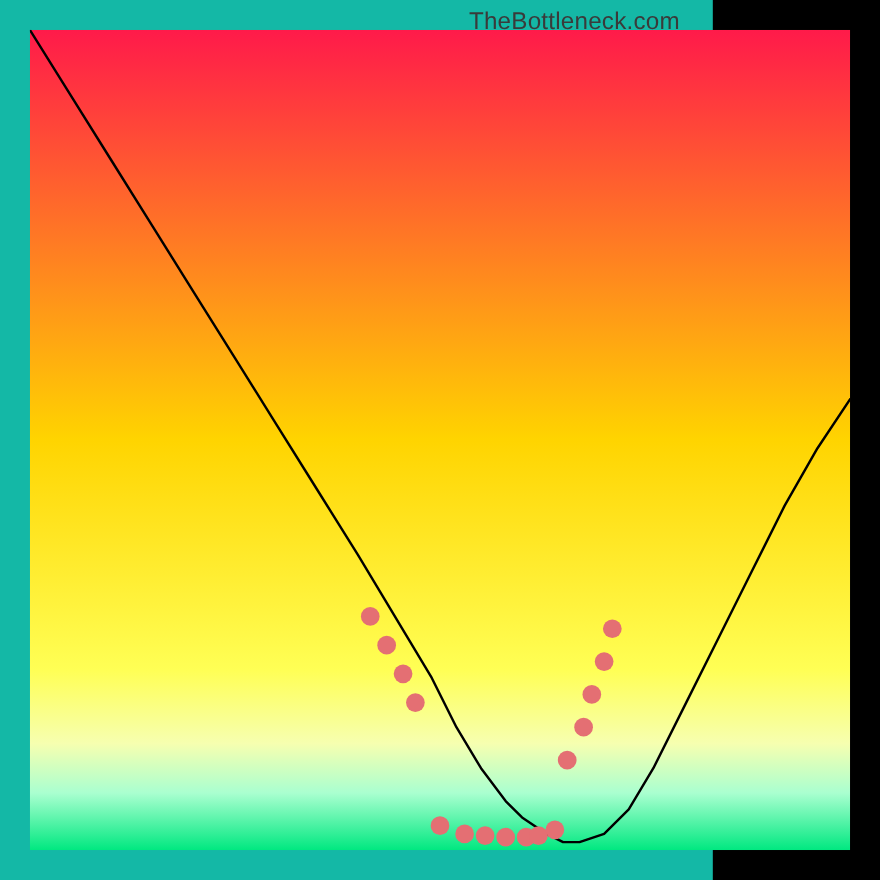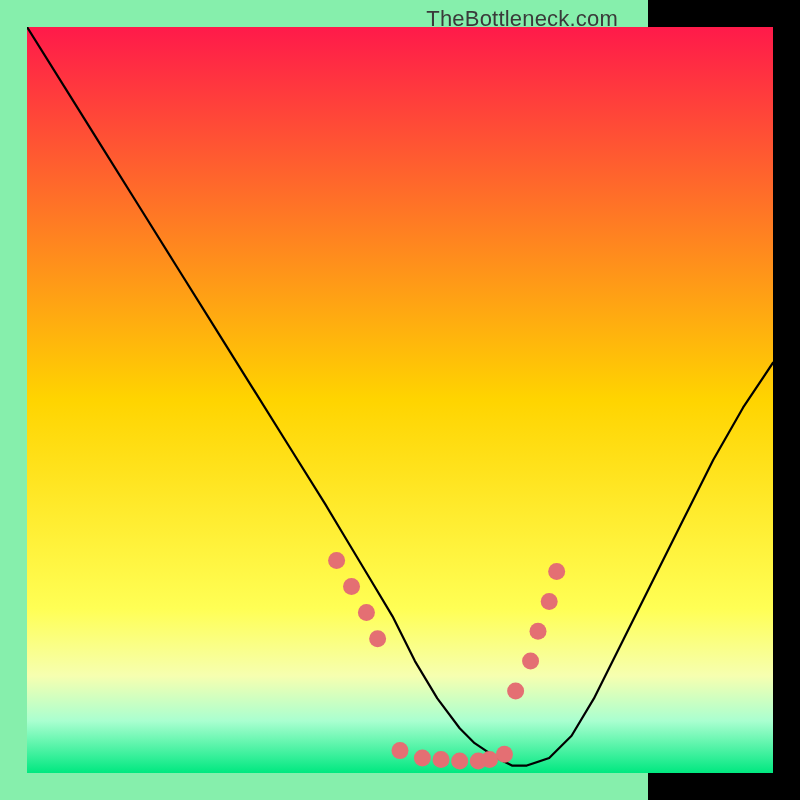--- a/index.html
+++ b/index.html
@@ -10,21 +10,21 @@
     height: 800px;
     position: relative;
     font-family: Arial, sans-serif;
   }
   .frame {
     position: absolute;
     top: 0;
     left: 0;
     width: 648px;
     height: 800px;
-    background: #86efac;
+    background: #14b8a6;
   }
   .plot-area {
     position: absolute;
     top: 27px;
     left: 27px;
     width: 746px;
     height: 746px;
     overflow: hidden;
   }
   .watermark {

